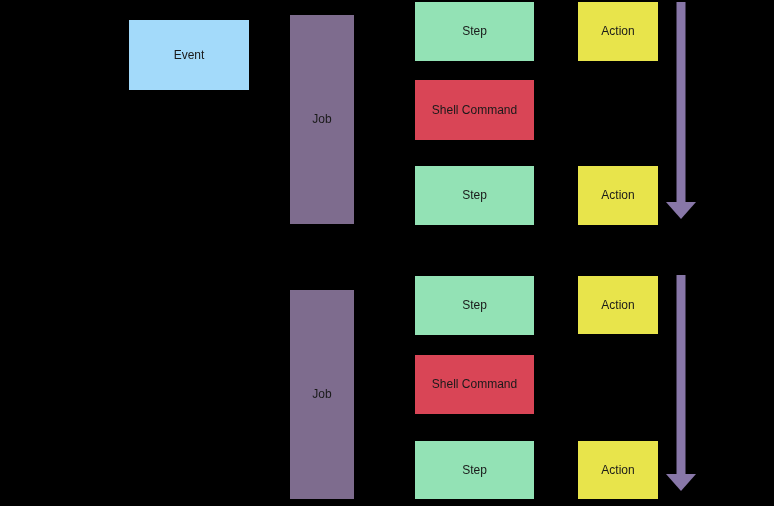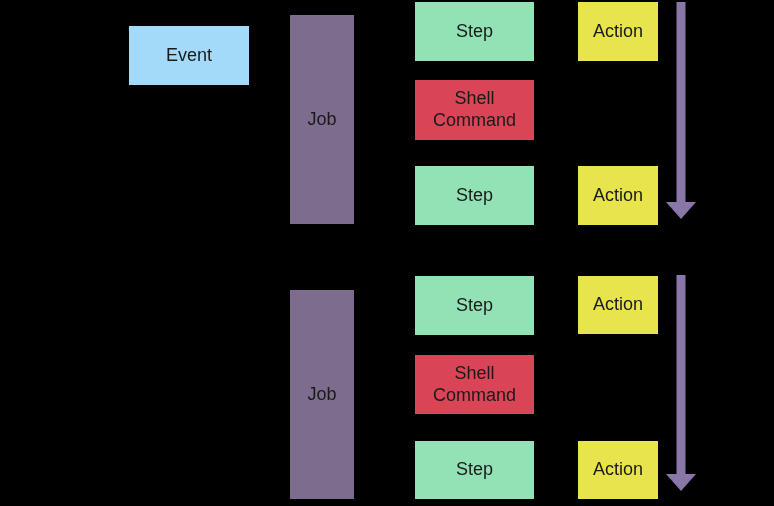--- a/index.html
+++ b/index.html
@@ -12,21 +12,21 @@
     width: 774px;
     height: 506px;
     overflow: hidden;
     font-family: "Liberation Sans", sans-serif;
   }
   .node {
     position: absolute;
     display: flex;
     align-items: center;
     justify-content: center;
-    font-size: 18px;
+    font-size: 12px;
     line-height: 1.2;
     text-align: center;
   }
   .node span {
     display: block;
   }
   .arrow {
     position: absolute;
   }
   .arrow .shaft {
@@ -47,21 +47,21 @@
     border-left: 15px solid transparent;
     border-right: 15px solid transparent;
     border-top: 17px solid #8877A8;
   }
 </style>
 </head>
 <body>
 
 <div class="canvas" style="background-color: rgb(0, 0, 0);">
 
-  <div class="node" style="left: 129px; top: 26px; width: 120px; height: 59px; background-color: rgb(163, 218, 250); color: rgb(26, 26, 26);">
+  <div class="node" style="left: 129px; top: 20px; width: 120px; height: 70px; background-color: rgb(163, 218, 250); color: rgb(26, 26, 26);">
     <span>Event</span>
   </div>
 
   <div class="node" style="left: 290px; top: 15px; width: 64px; height: 209px; background-color: rgb(126, 108, 142); color: rgb(26, 26, 26);">
     <span>Job</span>
   </div>
 
   <div class="node" style="left: 415px; top: 2px; width: 119px; height: 59px; background-color: rgb(147, 226, 181); color: rgb(26, 26, 26);">
     <span>Step</span>
   </div>

